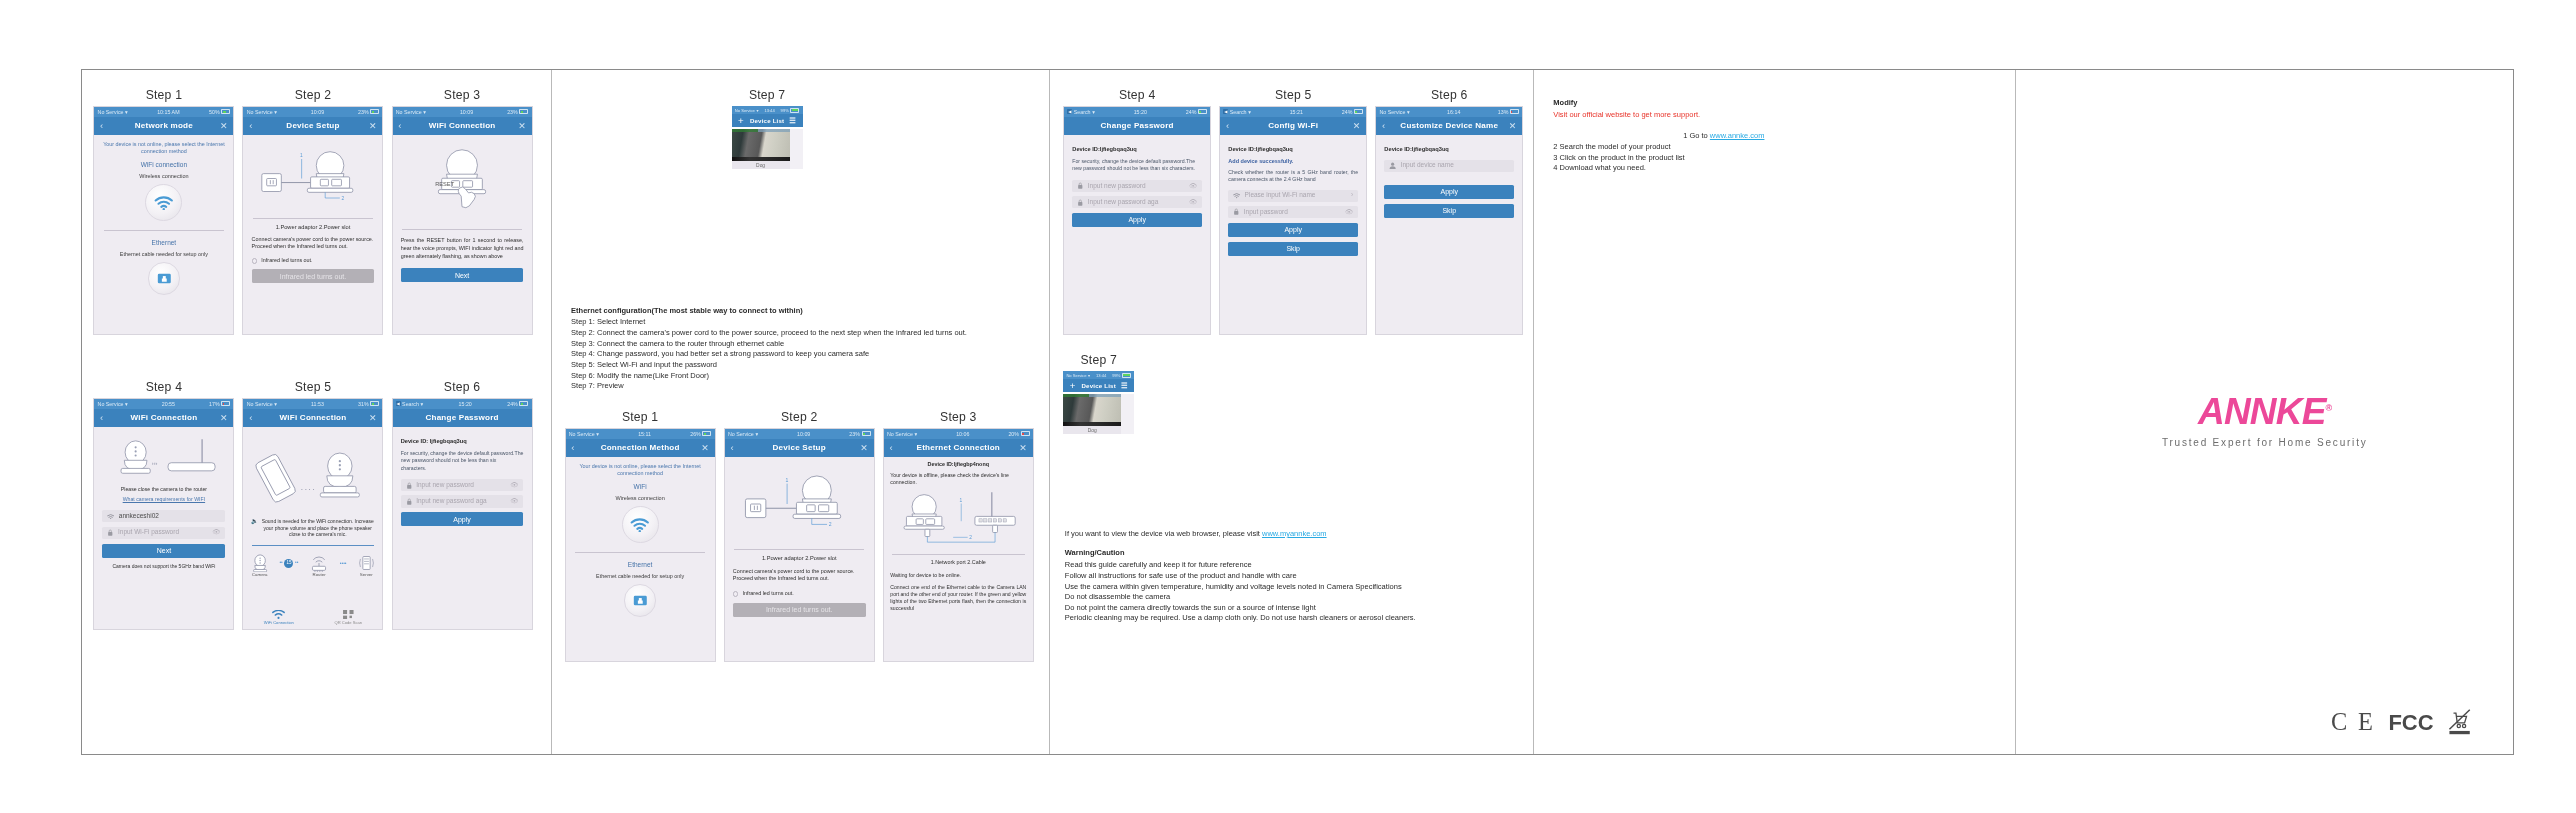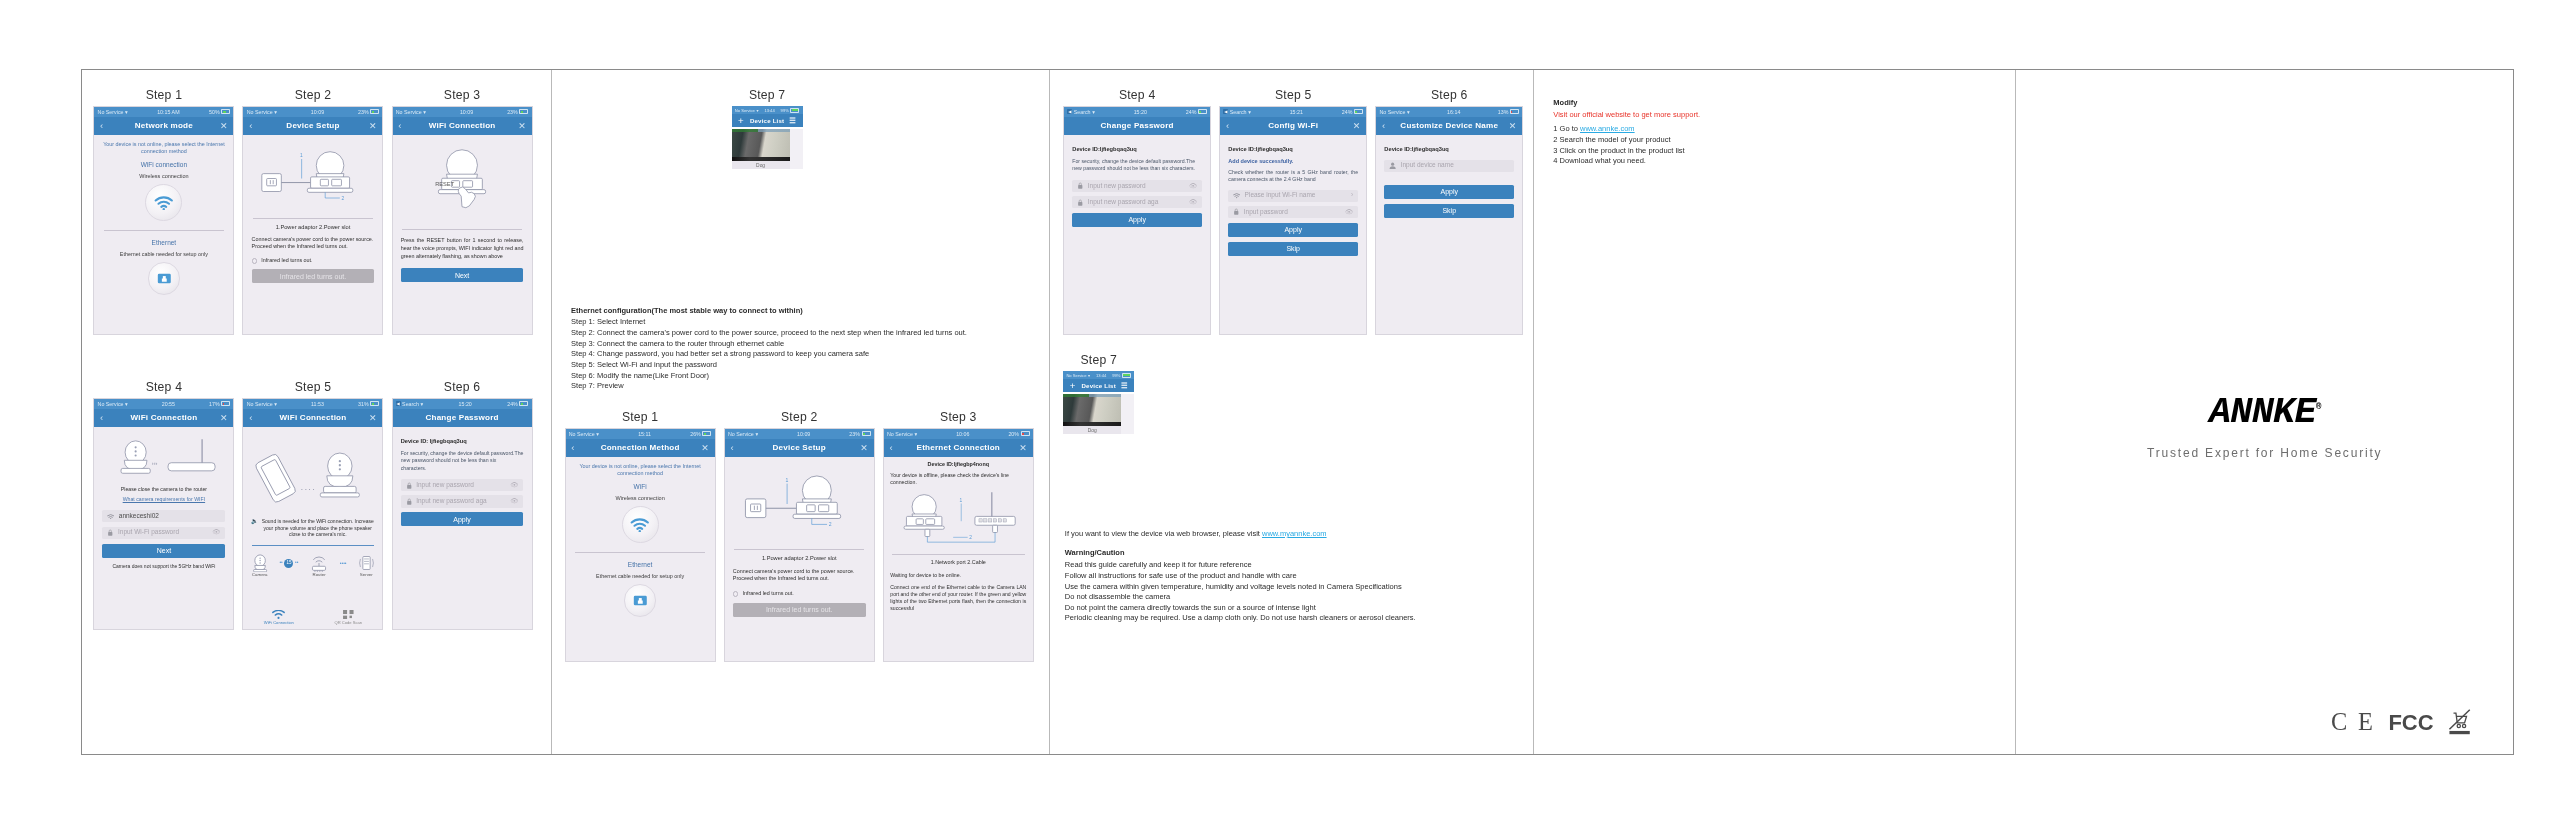--- a/index.html
+++ b/index.html
@@ -87,25 +87,25 @@
   
   .tblock { font-size:7.5px; line-height:1.42; color:#2b2b2b; }
   .hang { padding-left:28px; text-indent:-28px; }
   a.lnk { color:#29aae3; text-decoration:underline; }
   .red { color:#e8342a; }
 
   
   #logo-wrap { position:absolute; left:0; right:0; top:321px; text-align:center; }
   .annke {
     font-size:37px; font-weight:bold; font-style:italic;
-    color:#000000; letter-spacing:-0.8px; font-family:Liberation Mono, monospace;
+    color:#ec4899; letter-spacing:-0.8px; font-family:Liberation Sans, sans-serif;
   }
   .annke sup { font-size:9px; font-style:normal; vertical-align:super; }
   .tagline {
-    font-size:12px; color:#6d6d6d; letter-spacing:1.8px; margin-top:13px;
+    font-size:10px; color:#6d6d6d; letter-spacing:1.8px; margin-top:4px;
   }
   #certs {
     position:absolute; right:42px; bottom:18px;
     display:flex; align-items:flex-end; gap:13px;
   }
   .ce { font-size:24.4px; color:#4a4a4a; letter-spacing:2.4px; font-family:"Liberation Serif", serif; }
   .fcc { font-size:22px; font-weight:bold; color:#4a4a4a; font-family:"Liberation Sans", sans-serif; }
 
   
   .thumb {
@@ -866,21 +866,21 @@
       <div>Do not disassemble the camera</div>
       <div>Do not point the camera directly towards the sun or a source of intense light</div>
       <div>Periodic cleaning may be required. Use a damp cloth only. Do not use harsh cleaners or aerosol cleaners.</div>
     </div>
   </div>
 
   <div class="panel p4">
     <div style="position:absolute;left:19.5px;top:28.4px;width:341px;" class="tblock">
       <div style="font-weight:bold;">Modify</div>
       <div class="red" style="margin-top:0.8px;">Visit our official website to get more support.</div>
-      <div style="margin-top:4px;">
+      <div style="margin-top:11px;text-align:center;">
         <span>1</span>
         <span>Go to </span><a class="lnk">www.annke.com</a>
       </div>
       <div>
         <span>2</span>
         <span>Search the model of your product</span>
       </div>
       <div>
         <span>3</span>
         <span>Click on the product in the product list</span>

